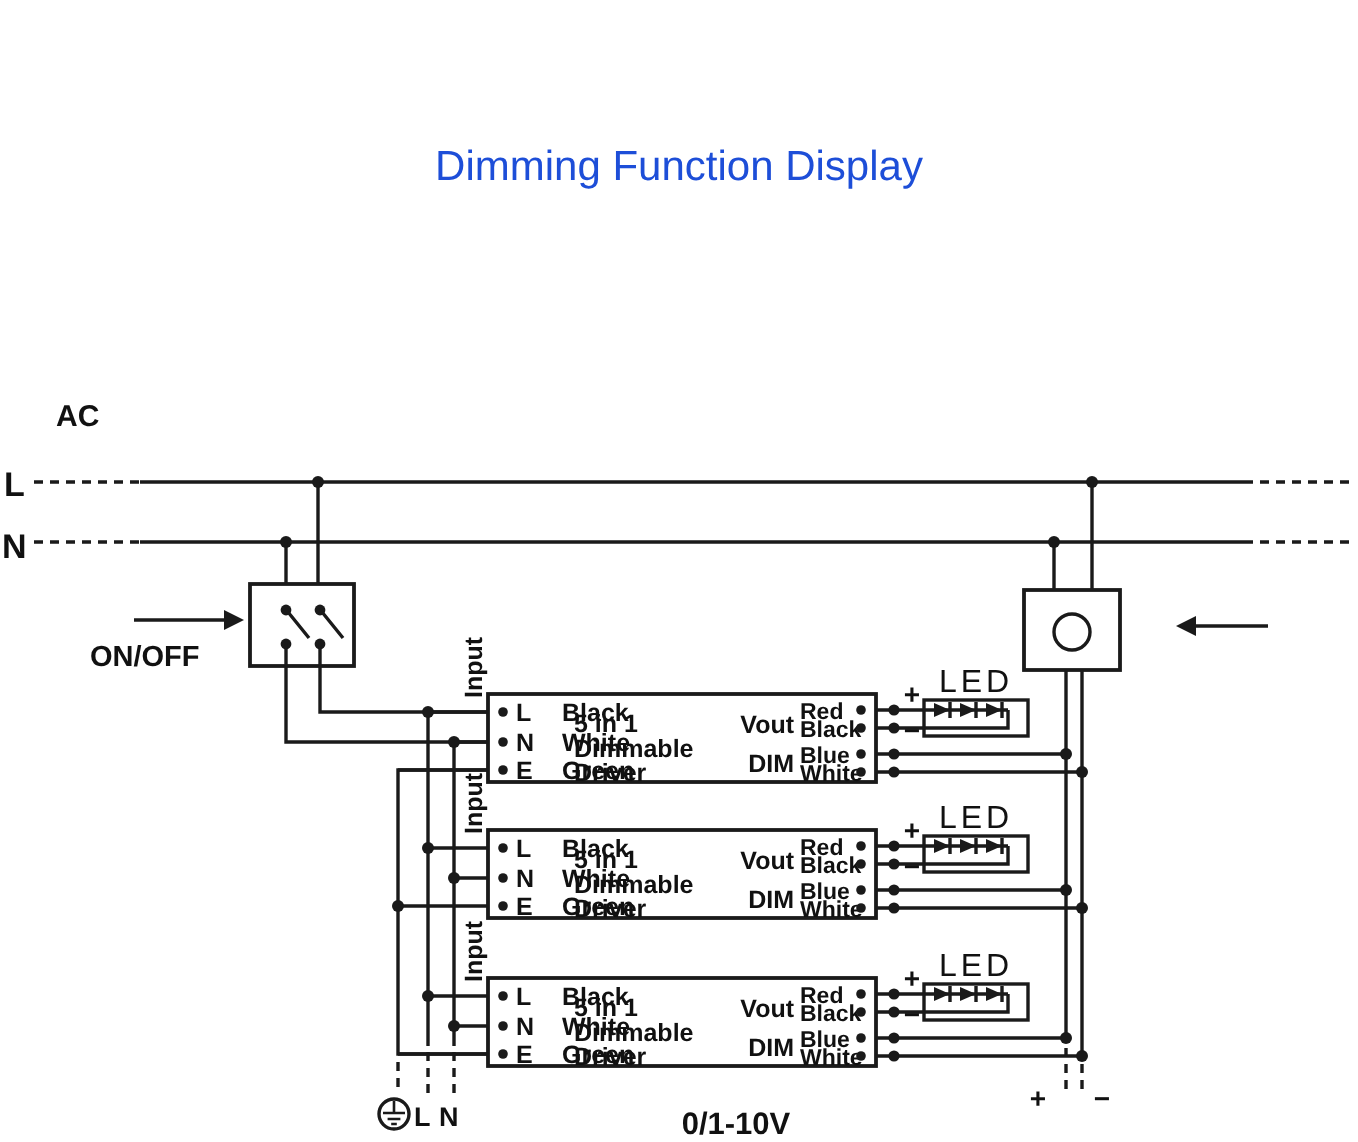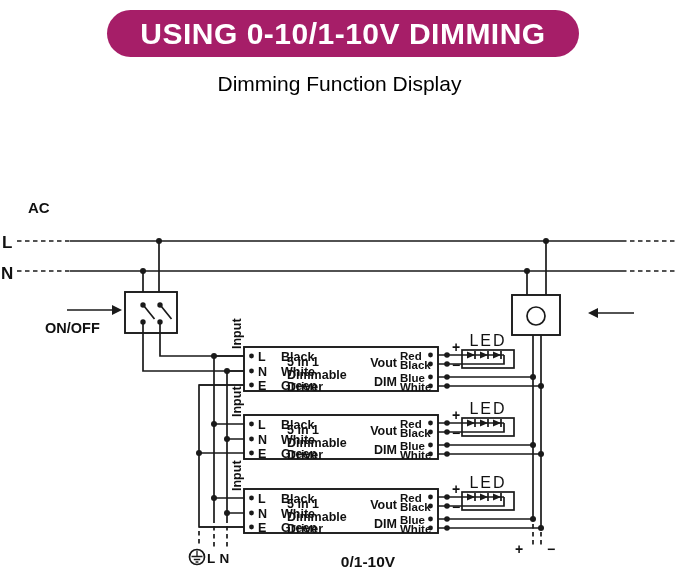--- a/index.html
+++ b/index.html
@@ -2,21 +2,21 @@
 <html><head>
 <meta charset="utf-8">
 <style>
   html,body{margin:0;padding:0;background:#ffffff;}
   #stage{position:relative;width:679px;height:571px;background:#fff;overflow:hidden;
          font-family:"Liberation Sans",sans-serif;}
   .banner{position:absolute;left:107px;top:10px;width:472px;height:47px;border-radius:24px;
           display:flex;align-items:center;justify-content:center;}
   .banner span{color:#fff;font-size:30px;font-weight:700;letter-spacing:.5px;white-space:nowrap;}
   .subtitle{position:absolute;left:0;top:72px;width:679px;text-align:center;
-            font-size:21px;font-weight:400;color:#000000;}
+            font-size:21px;font-weight:400;color:#1d4ed8;}
   svg{position:absolute;left:0;top:0;}
   .w{stroke:#1a1a1a;stroke-width:1.7;fill:none;}
   .dash{stroke:#1a1a1a;stroke-width:1.7;fill:none;stroke-dasharray:4.5 3.5;}
   .box{fill:#fff;stroke:#1a1a1a;stroke-width:1.9;}
   .box2{fill:none;stroke:#1a1a1a;stroke-width:1.7;}
   .d{fill:#1a1a1a;stroke:none;}
   text{fill:#111;}
   .t{font:700 12.5px "Liberation Sans",sans-serif;}
   .ts{font:700 11.5px "Liberation Sans",sans-serif;}
   .e{text-anchor:end;}
@@ -27,23 +27,20 @@
   .led-t{font:500 16px "Liberation Sans",sans-serif;letter-spacing:2px;text-anchor:middle;}
   .pm{font:700 14px "Liberation Sans",sans-serif;text-anchor:middle;}
   .bv{font:700 15.5px "Liberation Sans",sans-serif;}
   .term{font:700 13.5px "Liberation Sans",sans-serif;}
 </style>
 </head>
 <body>
 
 <div id="stage">
 
-  <div class="banner" style="background: rgb(166, 30, 104);">
-    <span style="color: rgb(255, 255, 255);">USING 0-10/1-10V DIMMING</span>
-  </div>
 
   <div class="subtitle">Dimming Function Display</div>
 
   <svg id="schematic" width="679" height="571" viewBox="0 0 679 571">
 
     <g>
       <text class="ac" x="28" y="213">AC</text>
       <text class="big" x="2" y="248">L</text>
       <text class="big" x="1" y="279">N</text>
       <path class="dash" d="M17 241 H70 M622 241 H677 M17 271 H70 M622 271 H677"></path>

